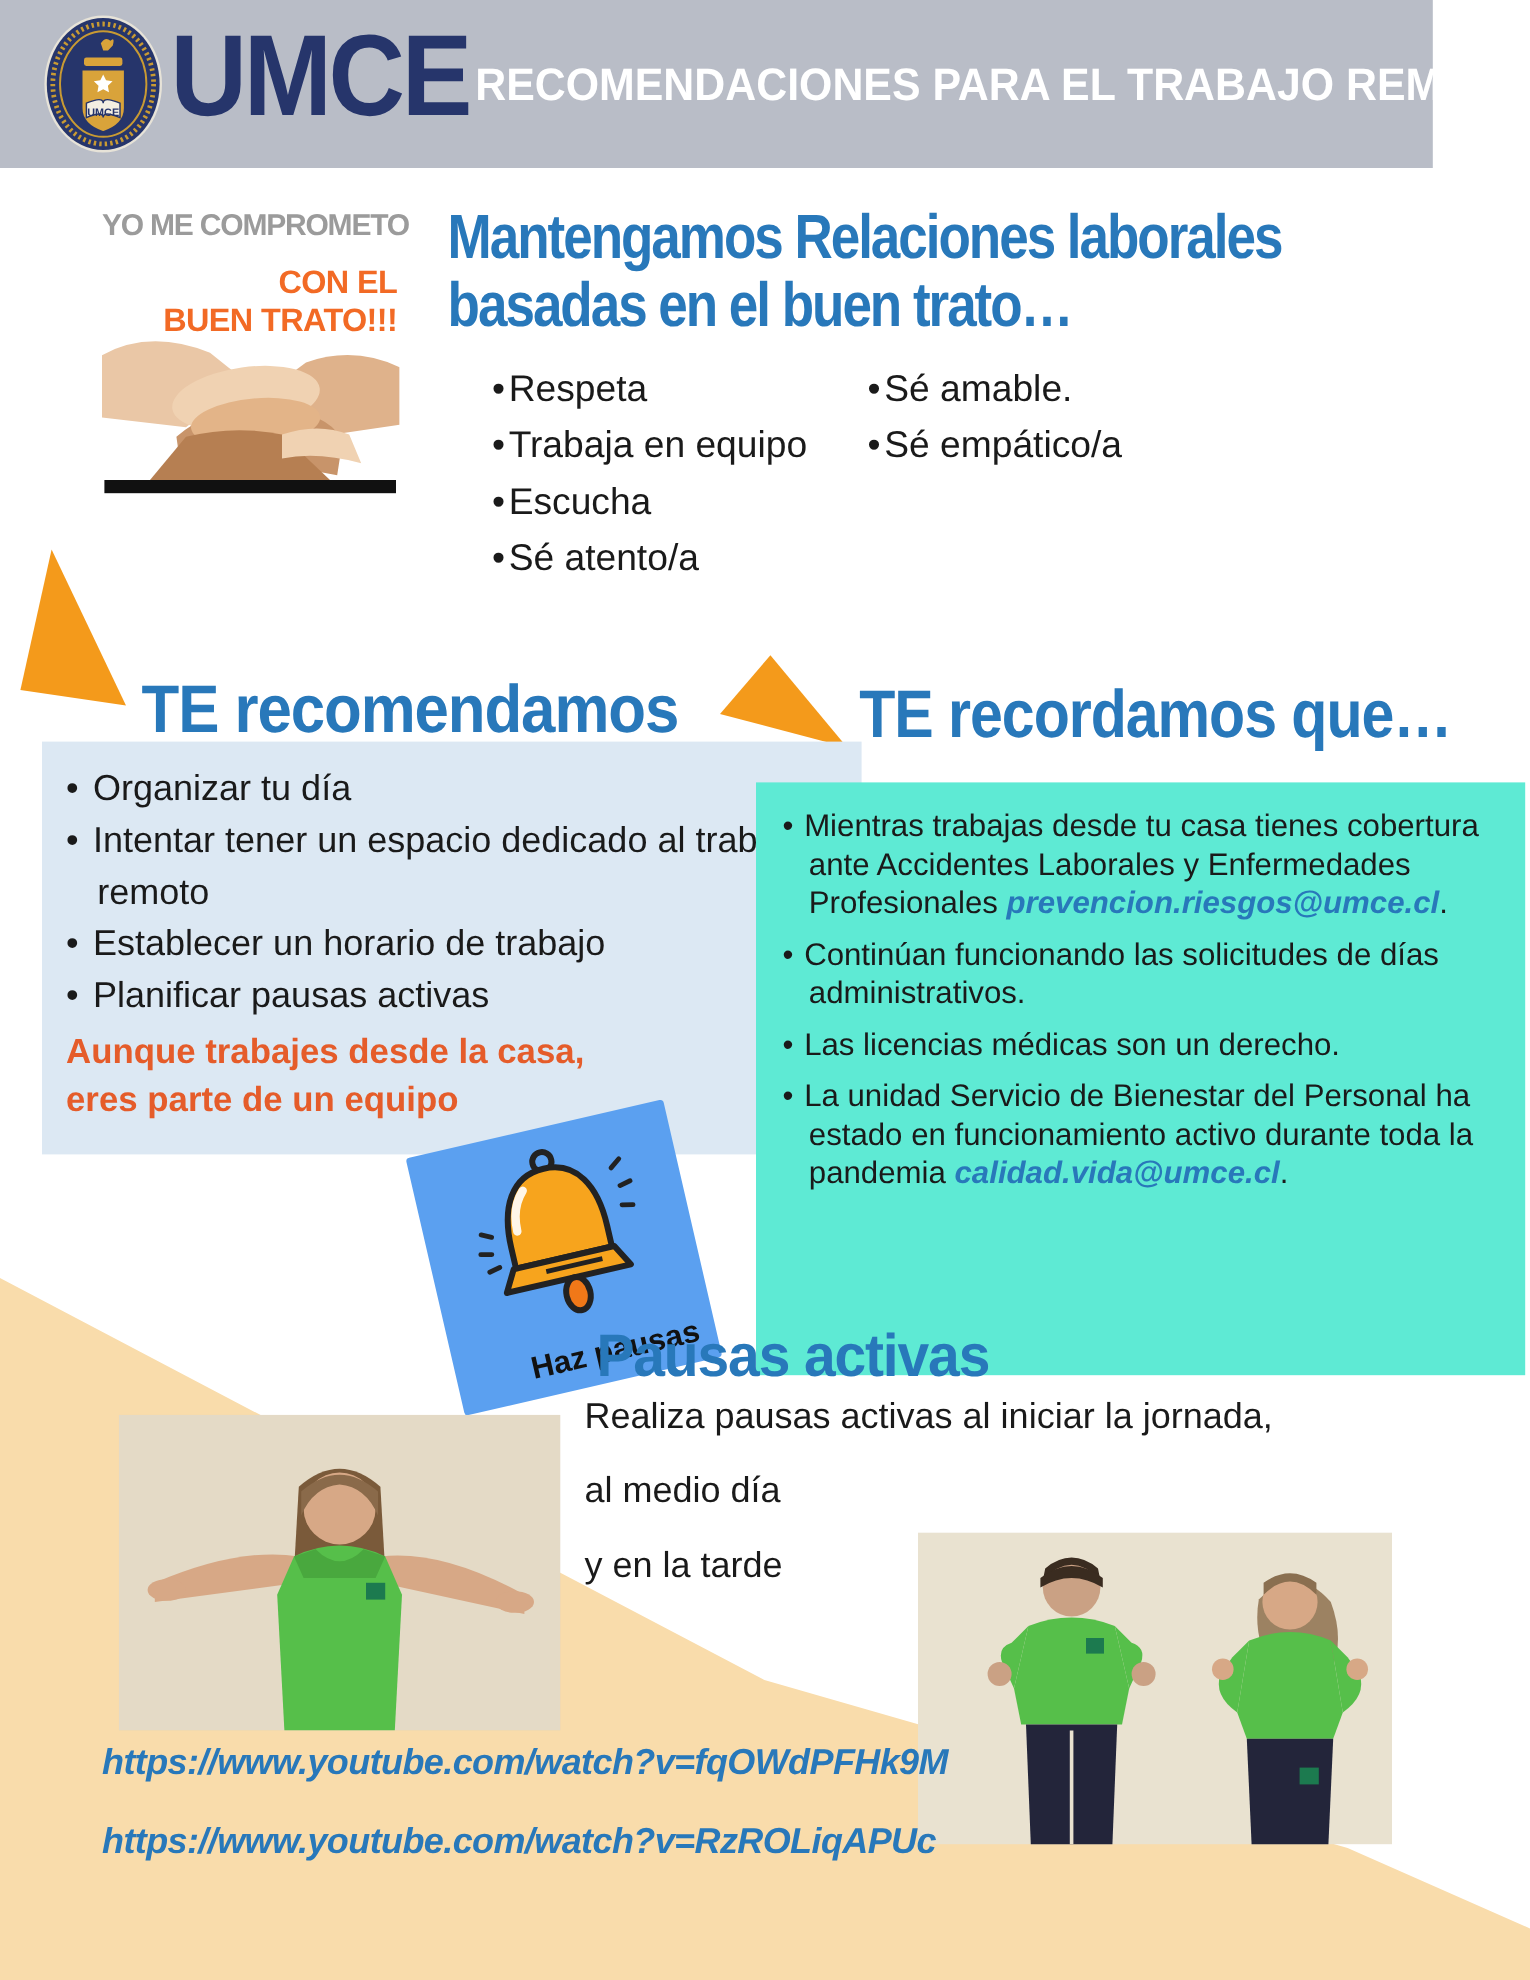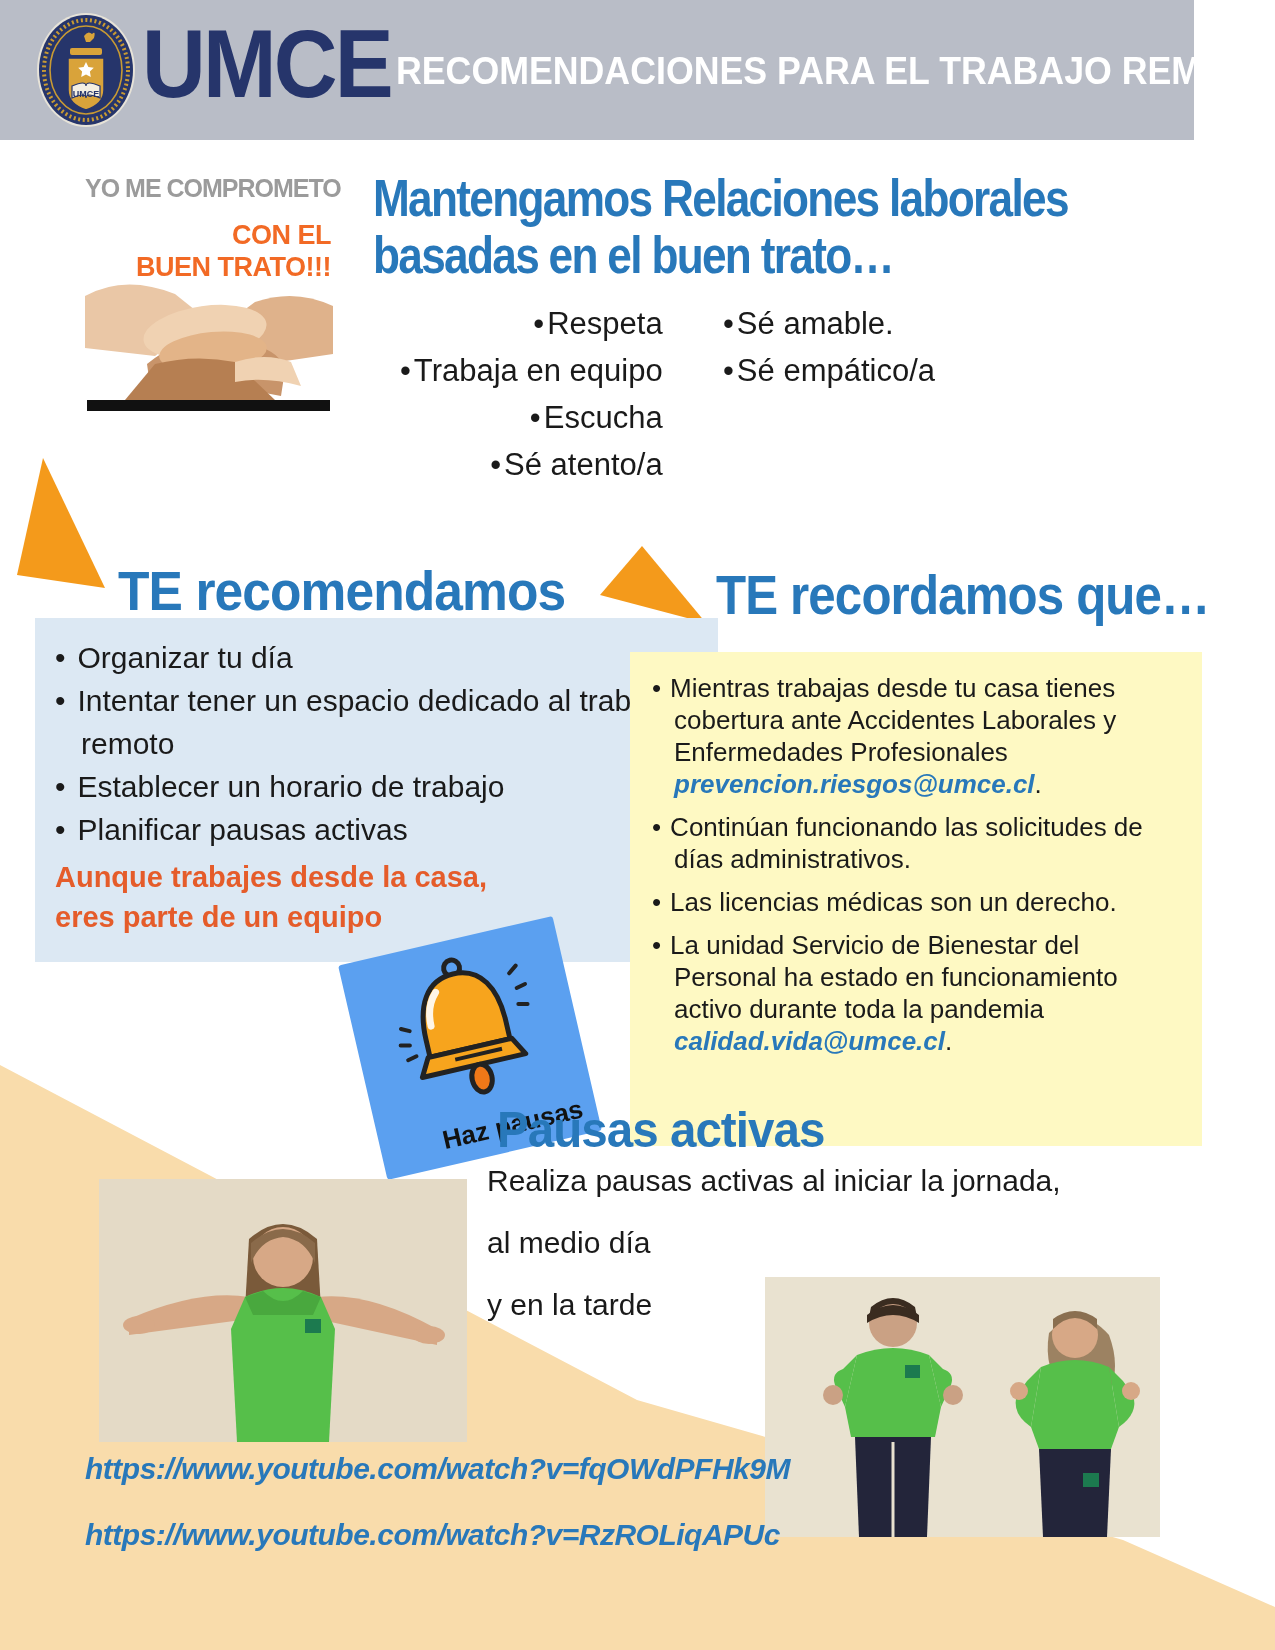--- a/index.html
+++ b/index.html
@@ -37,21 +37,21 @@
 
   
   .main-title {
     position:absolute; left:373px; top:170px; font-size:52px; font-weight:800;
     color:#2878ba; letter-spacing:-2px; line-height:57px;
     transform:scaleX(.85); transform-origin:left top; white-space:nowrap;
   }
 
   
   .bt-col { position:absolute; top:300px; font-size:31px; color:#1a1a1a; line-height:47px; }
-  .bt-col.left  { left:400px;text-align:right; }
+  .bt-col.left  { left:410px; }
   .bt-col.right { left:723px; }
   .bt-item::before { content:"\2022"; margin-right:3px; }
 
   
   .tri { position:absolute; }
 
   
   .sec-heading {
     position:absolute; font-weight:800; color:#2878ba; letter-spacing:-1px;
     transform-origin:left top; white-space:nowrap;
@@ -69,22 +69,22 @@
   .bluebox li {
     font-size:30px; color:#1a1a1a; line-height:43px;
     padding-left:26px; text-indent:-26px;
   }
   .bluebox li::before { content:"\2022"; margin-right:12px; }
   .bluebox-note { margin-top:6px; font-size:29px; font-weight:bold;
                   color:#e55c2a; line-height:40px; }
 
   
   .pinkbox {
-    position:absolute; left:630px; top:652px; width:572px; height:494px;
-    background:#fef9c3; padding:20px 18px 0 22px; overflow:hidden;
+    position:absolute; left:630px; top:652px; width:641px; height:494px;
+    background:#5eead4; padding:20px 18px 0 22px; overflow:hidden;
   }
   .pinkbox ul { list-style:none; }
   .pinkbox li {
     font-size:26px; color:#1a1a1a; line-height:32px;
     padding-left:22px; text-indent:-22px; margin-bottom:11px;
   }
   .pinkbox li::before { content:"\2022"; margin-right:9px; }
   .email-link { color:#2878ba; font-weight:bold; font-style:italic; }
 
   

